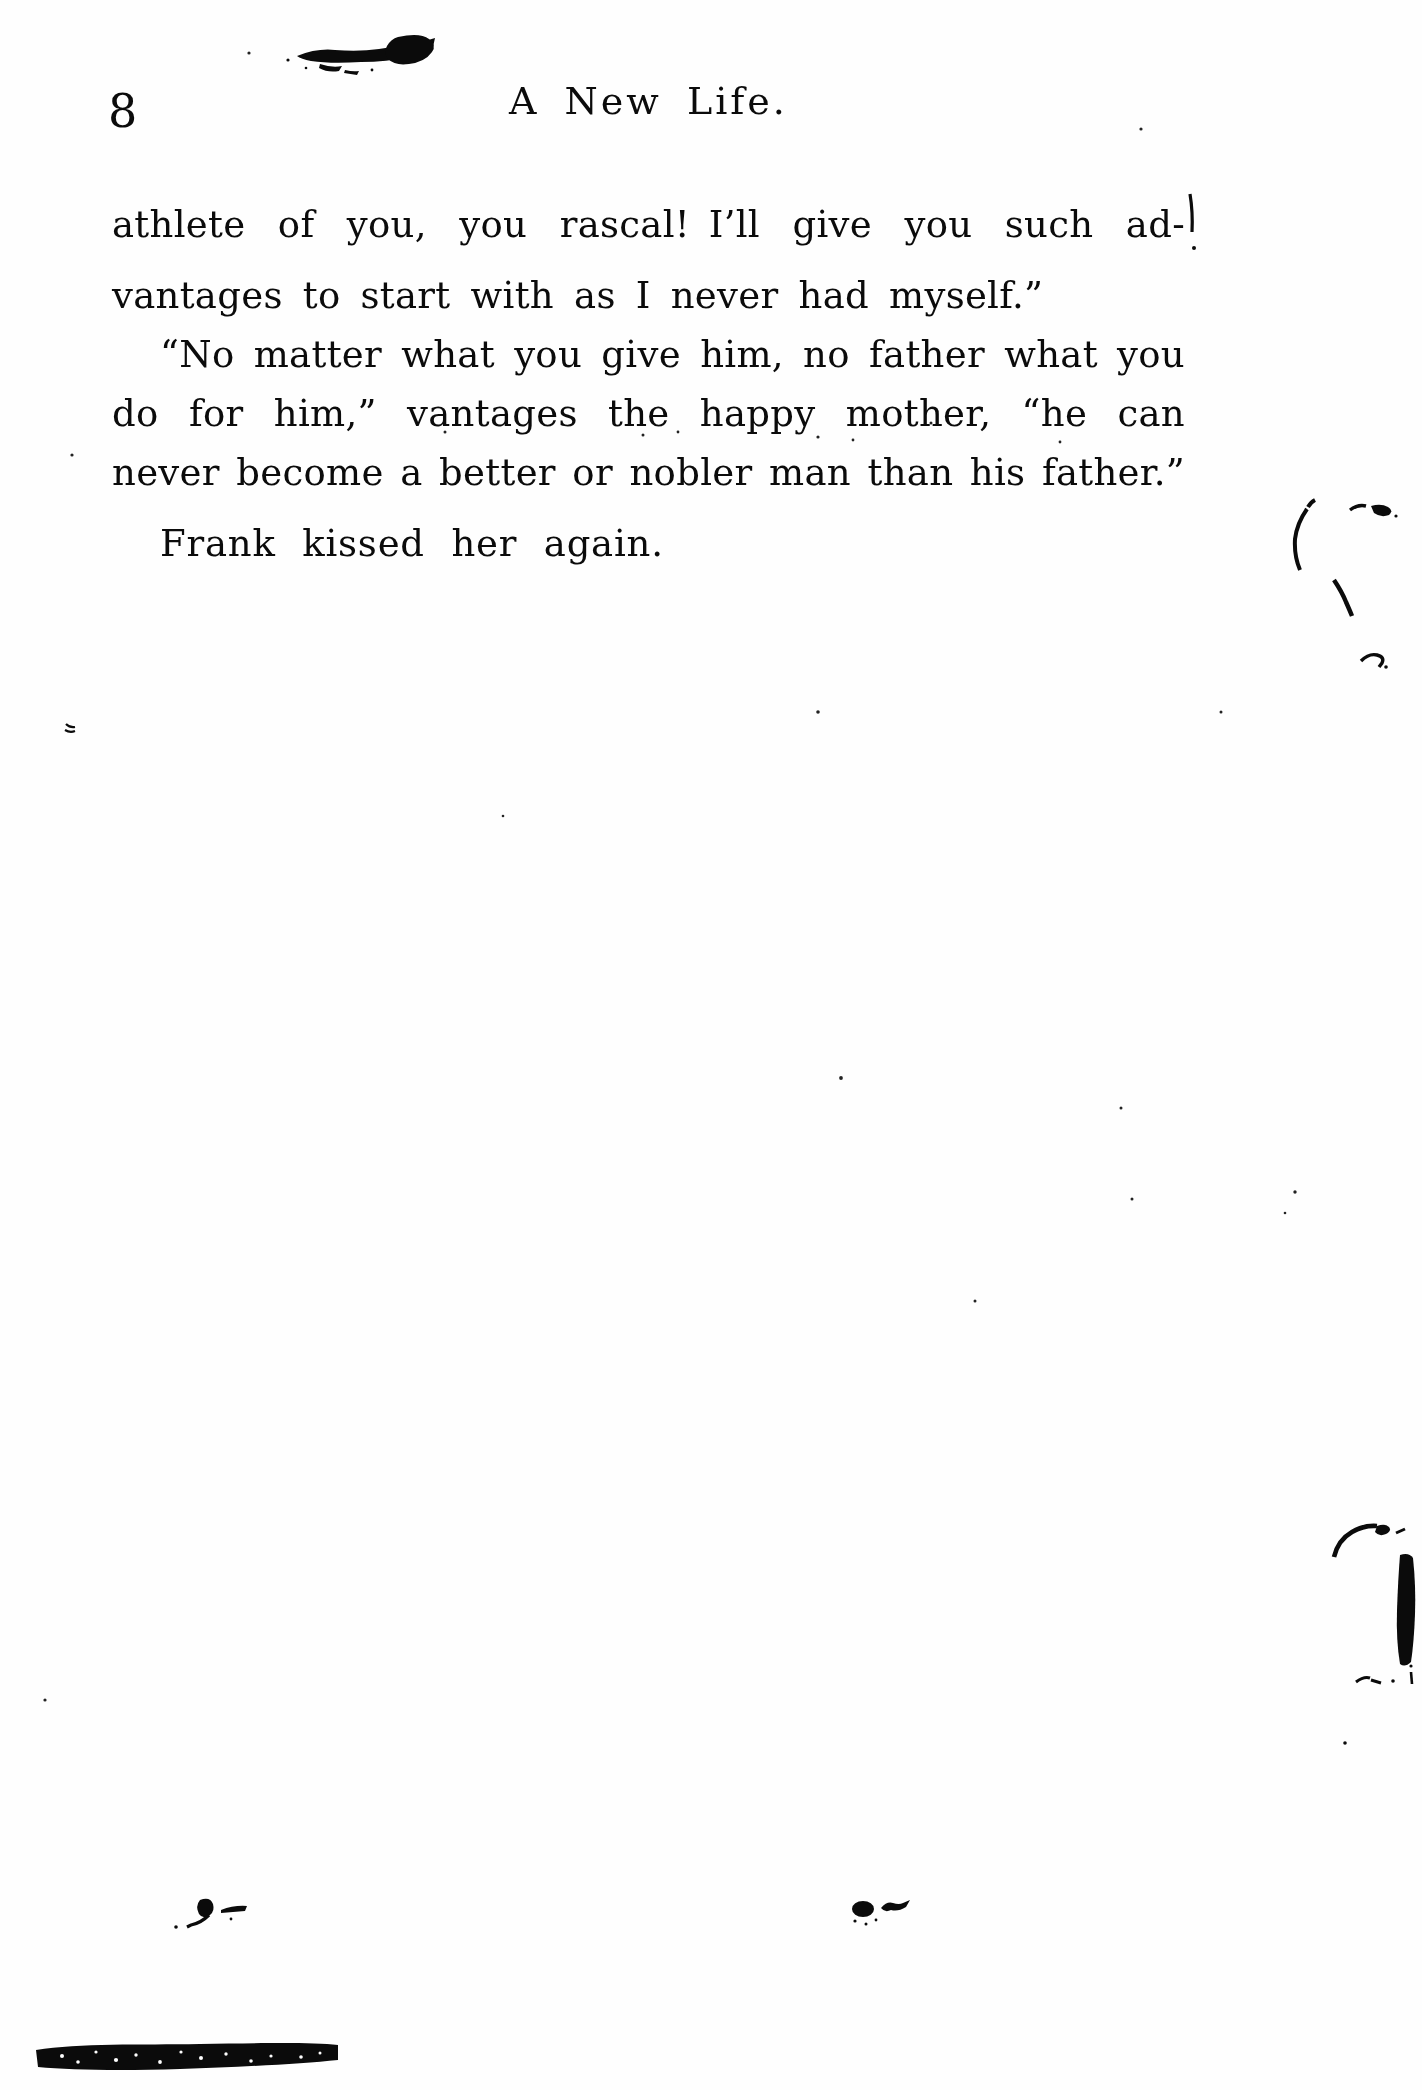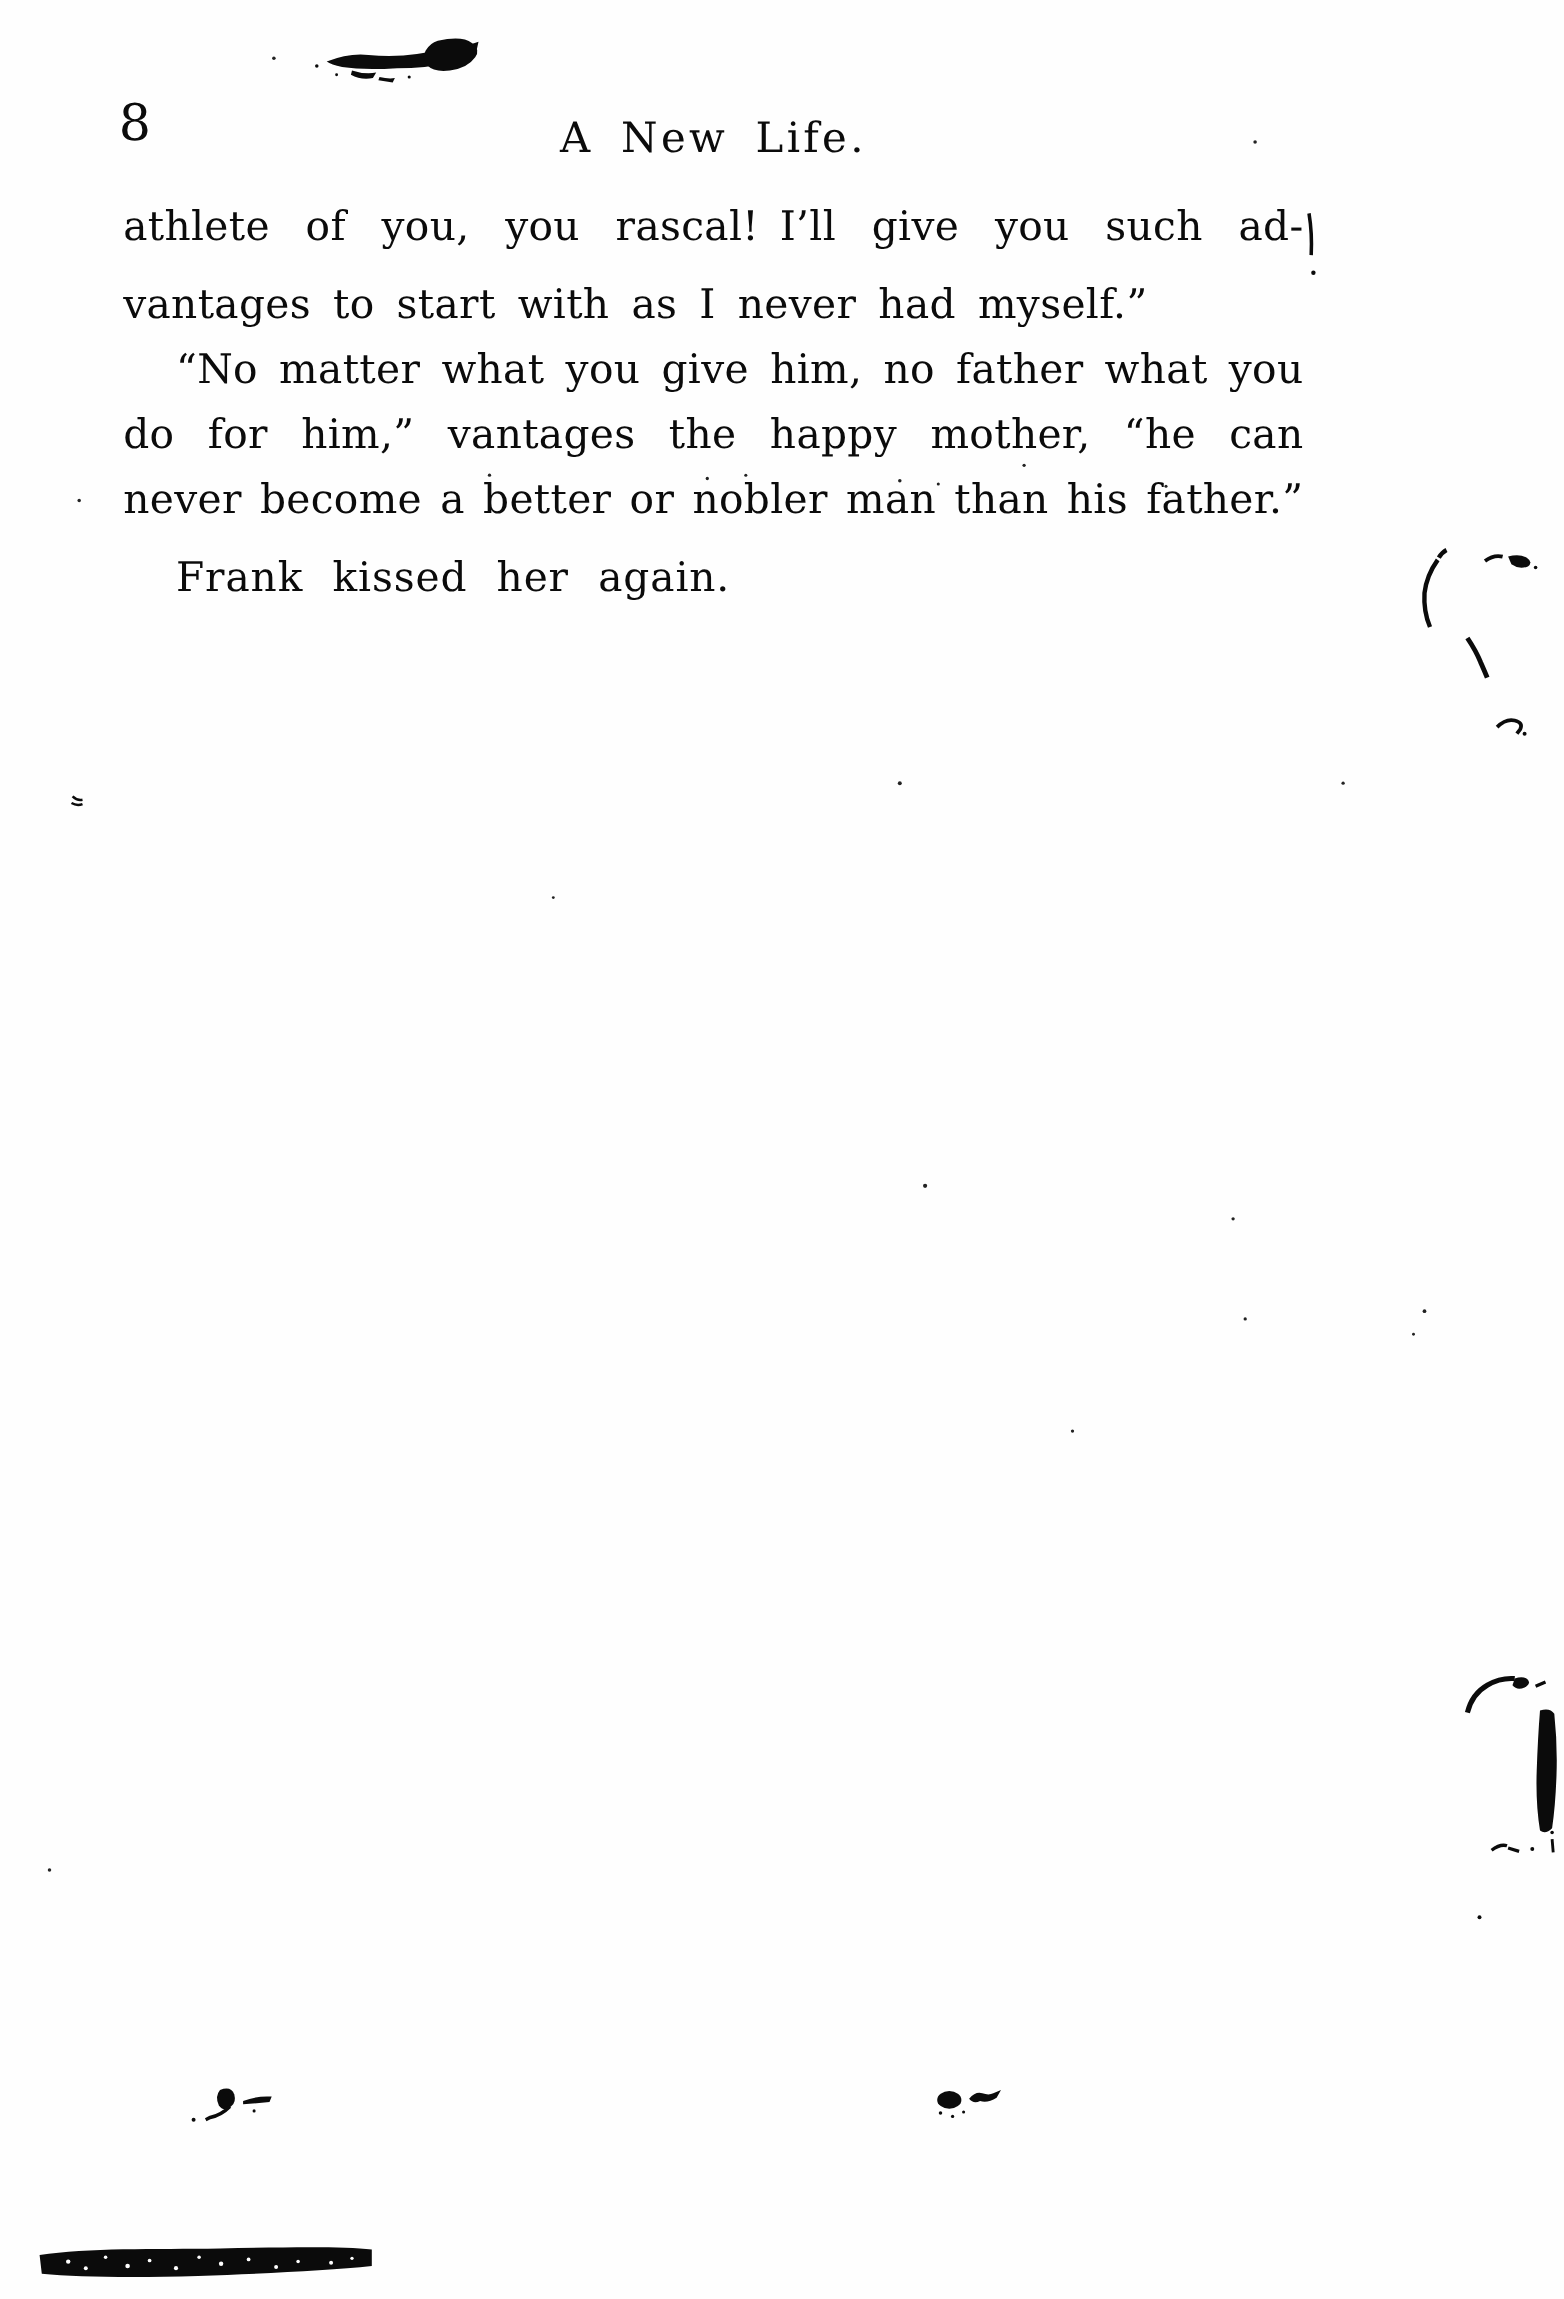--- a/index.html
+++ b/index.html
@@ -18,24 +18,23 @@
     position:absolute;left:108px;top:88px;
     font-size:46px;line-height:1;
     letter-spacing:1px;
   }
   .header-title{
     position:absolute;left:112px;top:82px;width:1073px;
     text-align:center;
     font-size:38px;line-height:1;
     letter-spacing:3px;word-spacing:10px;
     white-space:nowrap;
-    margin-top:24px;
   }
   .body-text{
-    position:absolute;left:112px;top:176px;width:1073px;
+    position:absolute;left:112px;top:195px;width:1073px;
     font-size:37px;line-height:59px;
     letter-spacing:0.3px;
   }
   .line{display:block;white-space:nowrap;}
   .line.justify{
     white-space:normal;
     text-align:justify;
     text-align-last:justify;
     word-spacing:2px;
   }

